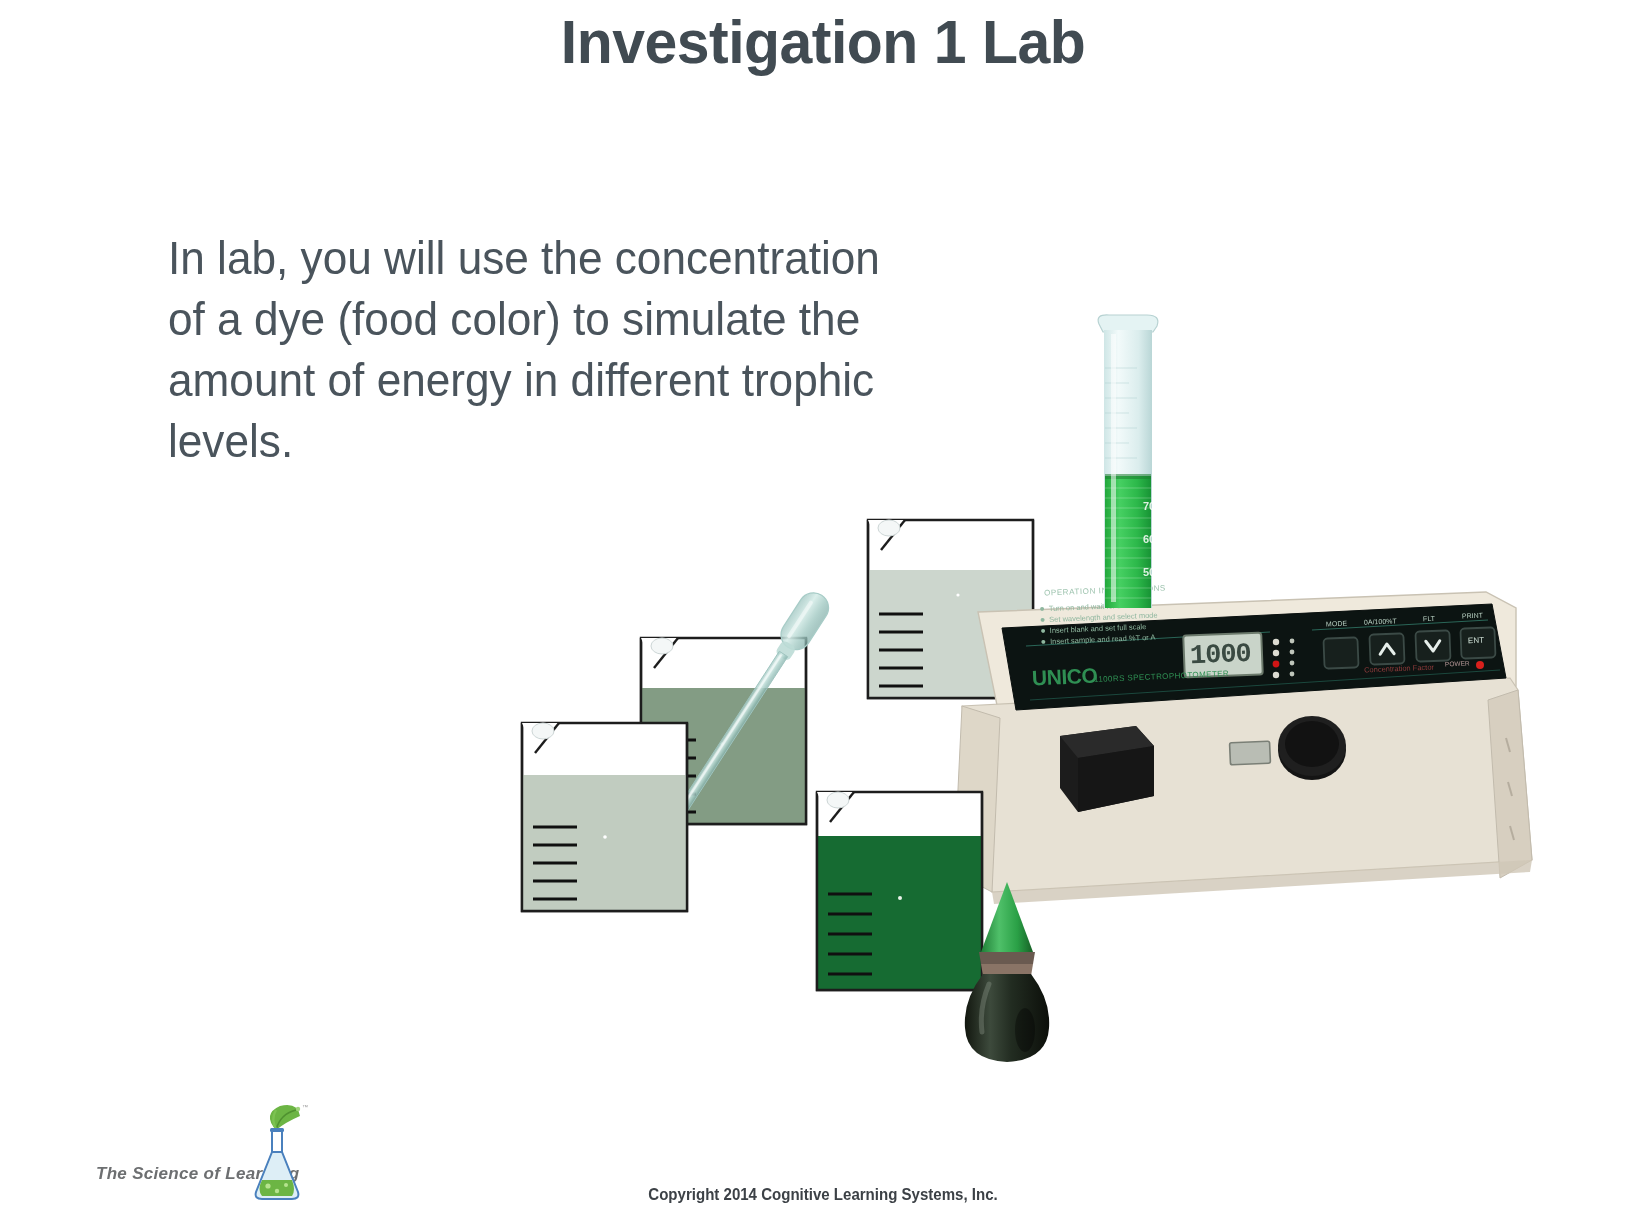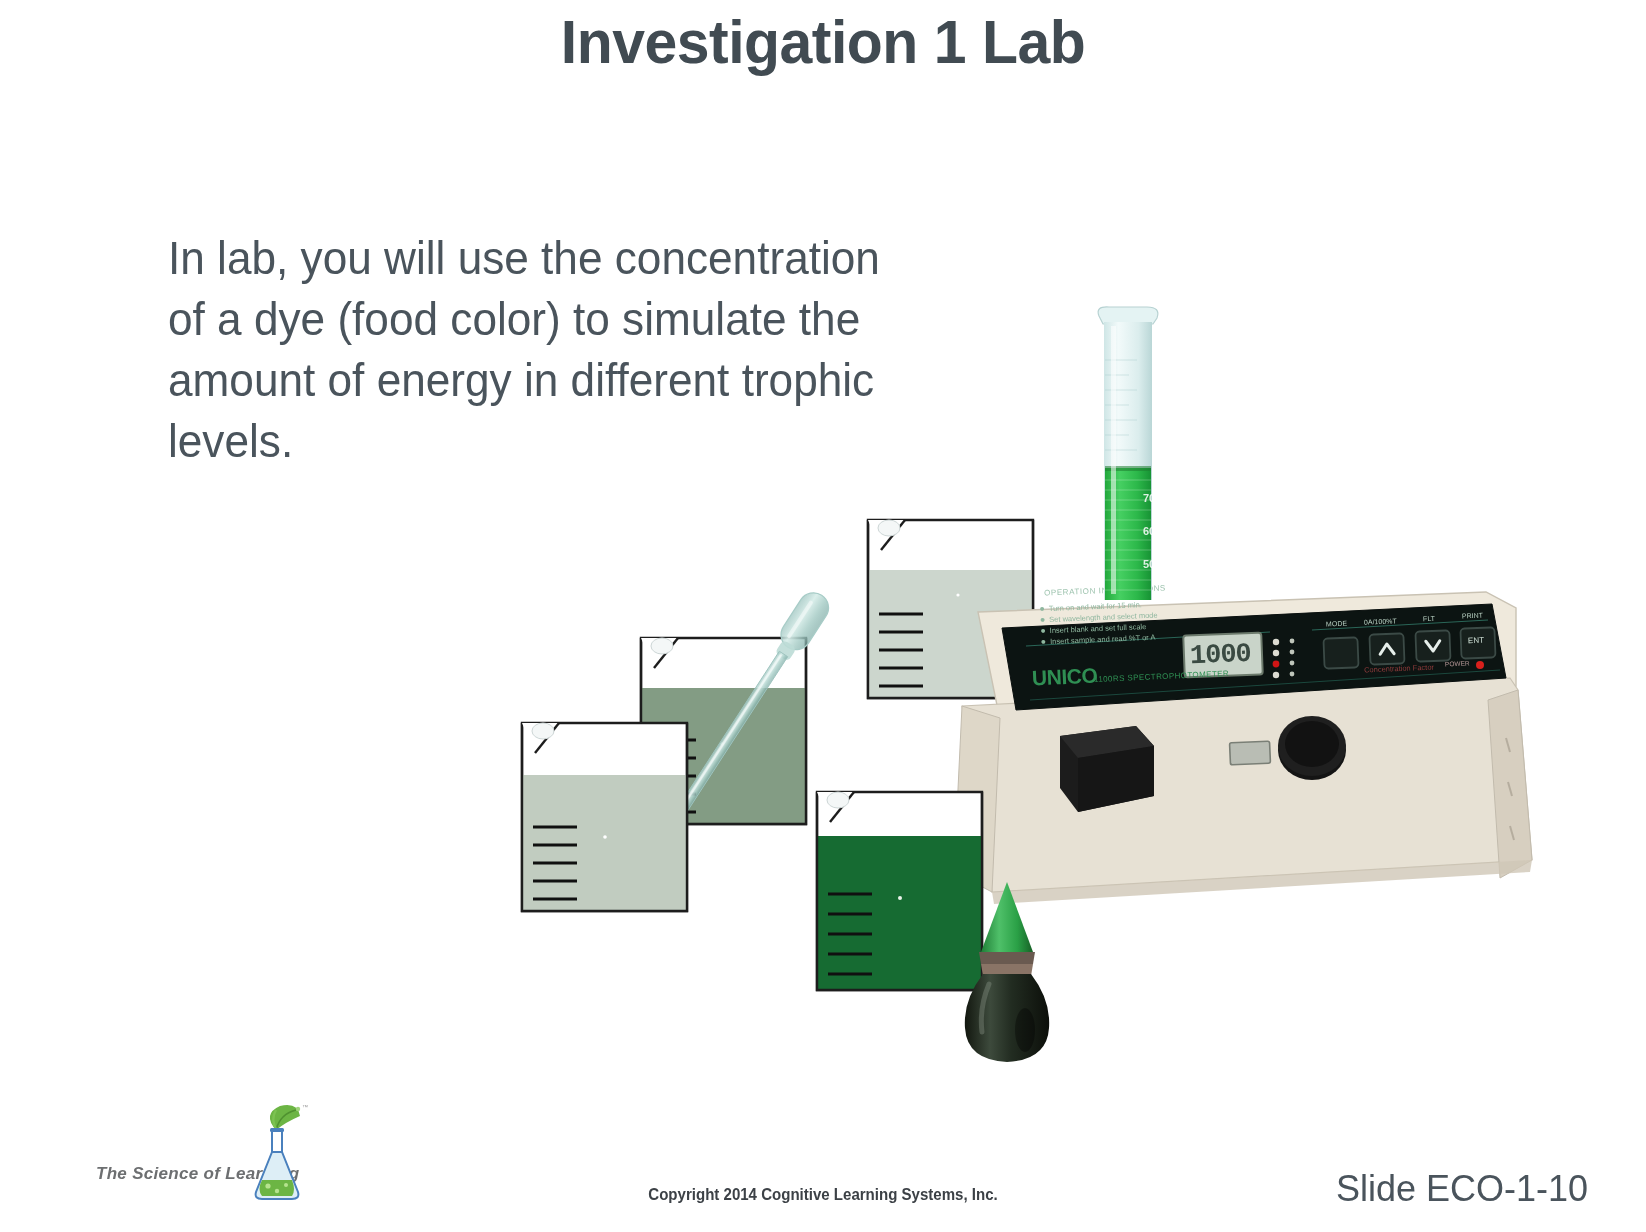--- a/index.html
+++ b/index.html
@@ -60,21 +60,21 @@
   .beaker{position:absolute;}
   .beaker svg{display:block;}
 
   
   #spectro{position:absolute;left:940px;top:560px;width:620px;height:360px;}
   #spectro svg{display:block;}
 
   .panel-txt{position:absolute;color:#8fb79f;white-space:nowrap;pointer-events:none;}
 
   
-  #cylinder{position:absolute;left:1085px;top:300px;width:92px;height:300px;}
+  #cylinder{position:absolute;left:1085px;top:308px;width:92px;height:300px;}
 
   
   #dropper-bulb{position:absolute;left:955px;top:880px;width:110px;height:185px;}
   
   #pipette{position:absolute;left:640px;top:575px;width:190px;height:300px;}
 </style>
 </head>
 <body>
 
 <div class="slide">
@@ -369,21 +369,20 @@
       <path d="M26 84 L78 84 L76 96 L28 96 Z" fill="#8a7466"></path>
 
       <path d="M28 94 Q8 120 10 148 Q12 180 52 182 Q92 180 94 148 Q96 120 76 94 Z" fill="url(#bulbgrad)"></path>
 
       <path d="M34 104 Q24 128 27 152" stroke="#7e8a7c" stroke-width="5" fill="none" opacity="0.45" stroke-linecap="round"></path>
       <ellipse cx="70" cy="150" rx="10" ry="22" fill="#000000" opacity="0.35"></ellipse>
     </svg>
   </div>
 
   <div id="copyright">Copyright 2014 Cognitive Learning Systems, Inc.</div>
-  <div id="slide-number">Slide ECO-1-10</div>
 
   <div id="logo">
     <div class="logo-tag">The Science of Learning</div>
     <div id="logo-flask">
       <svg width="66" height="104" viewBox="0 0 66 104">
 
         <path d="M30 30 Q16 14 34 6 Q52 2 54 16 Q40 22 30 30 Z" fill="#6cb544"></path>
         <path d="M30 30 Q34 14 50 10" stroke="#4f9130" stroke-width="1.6" fill="none"></path>
         <path d="M31 31 Q24 20 30 10" stroke="#7cc252" stroke-width="2.4" fill="none"></path>
         <circle cx="52" cy="9" r="2.2" fill="#9ed47a"></circle>

